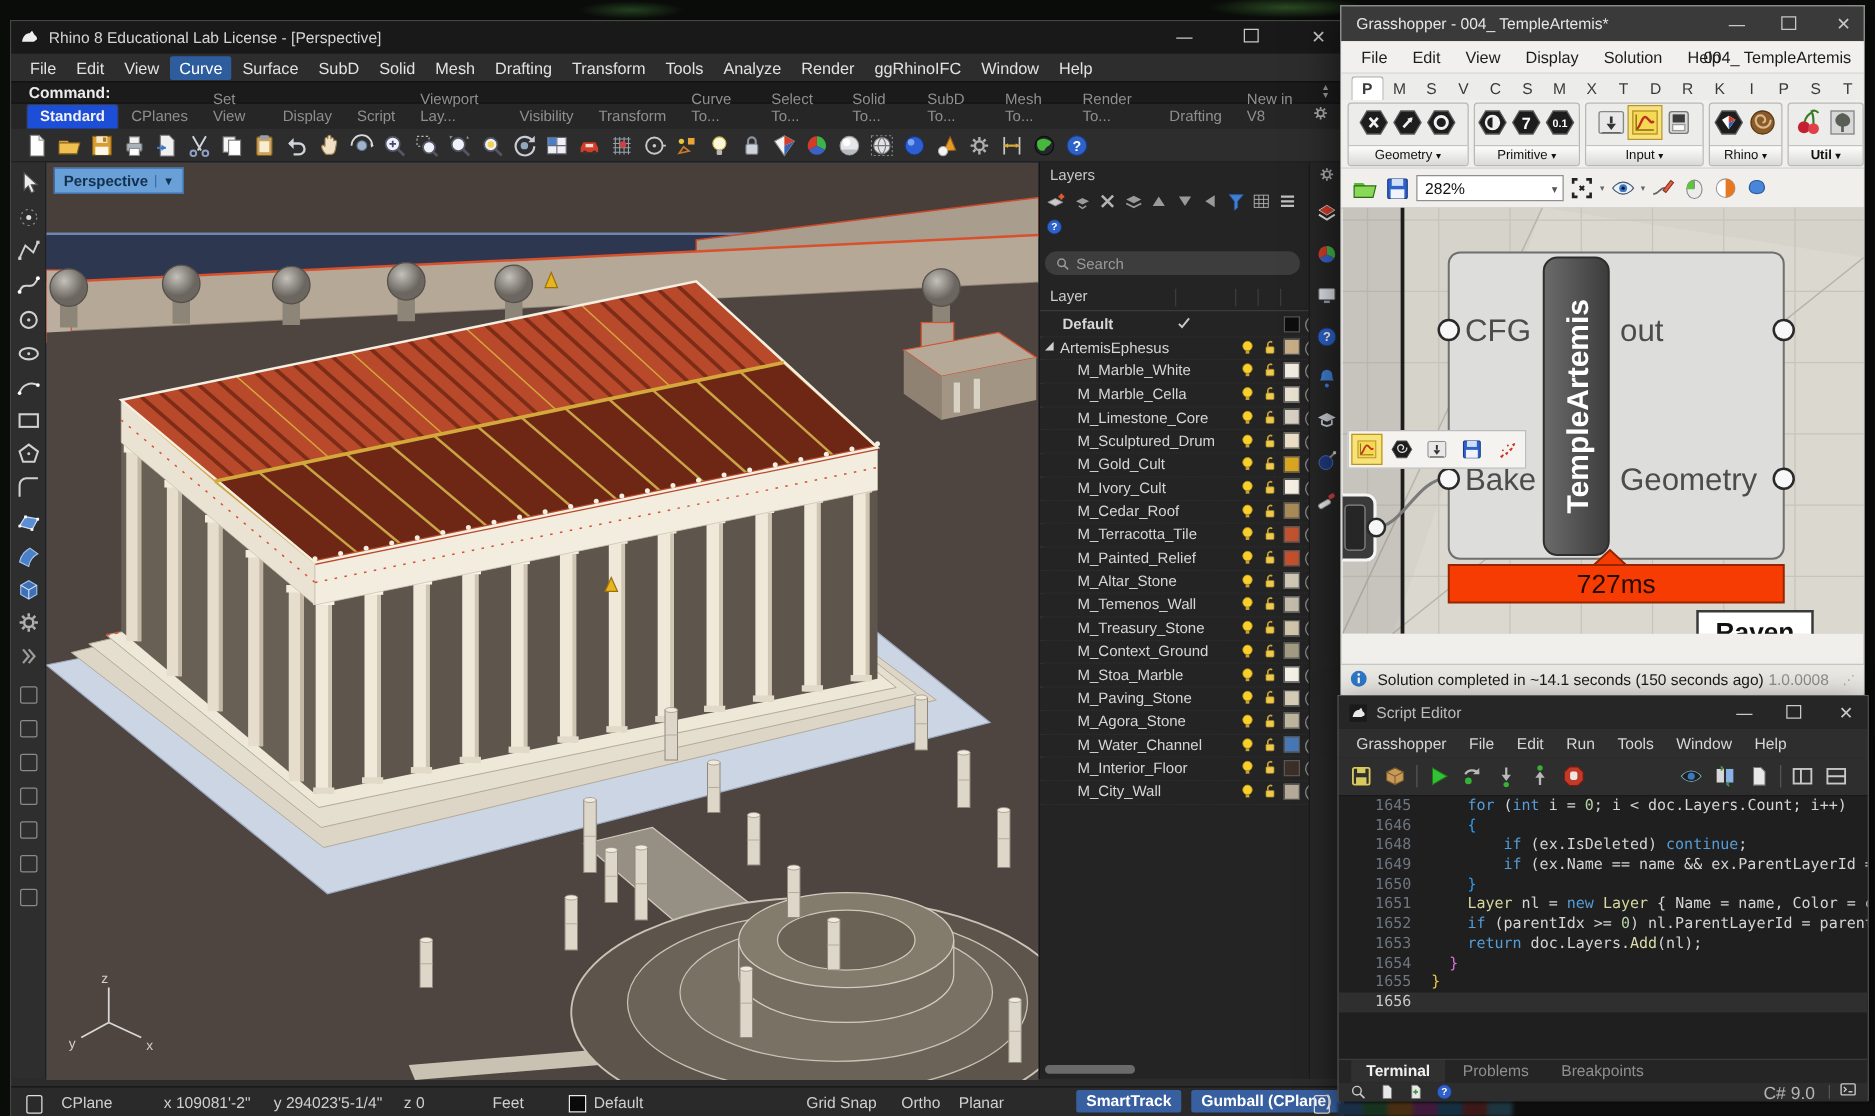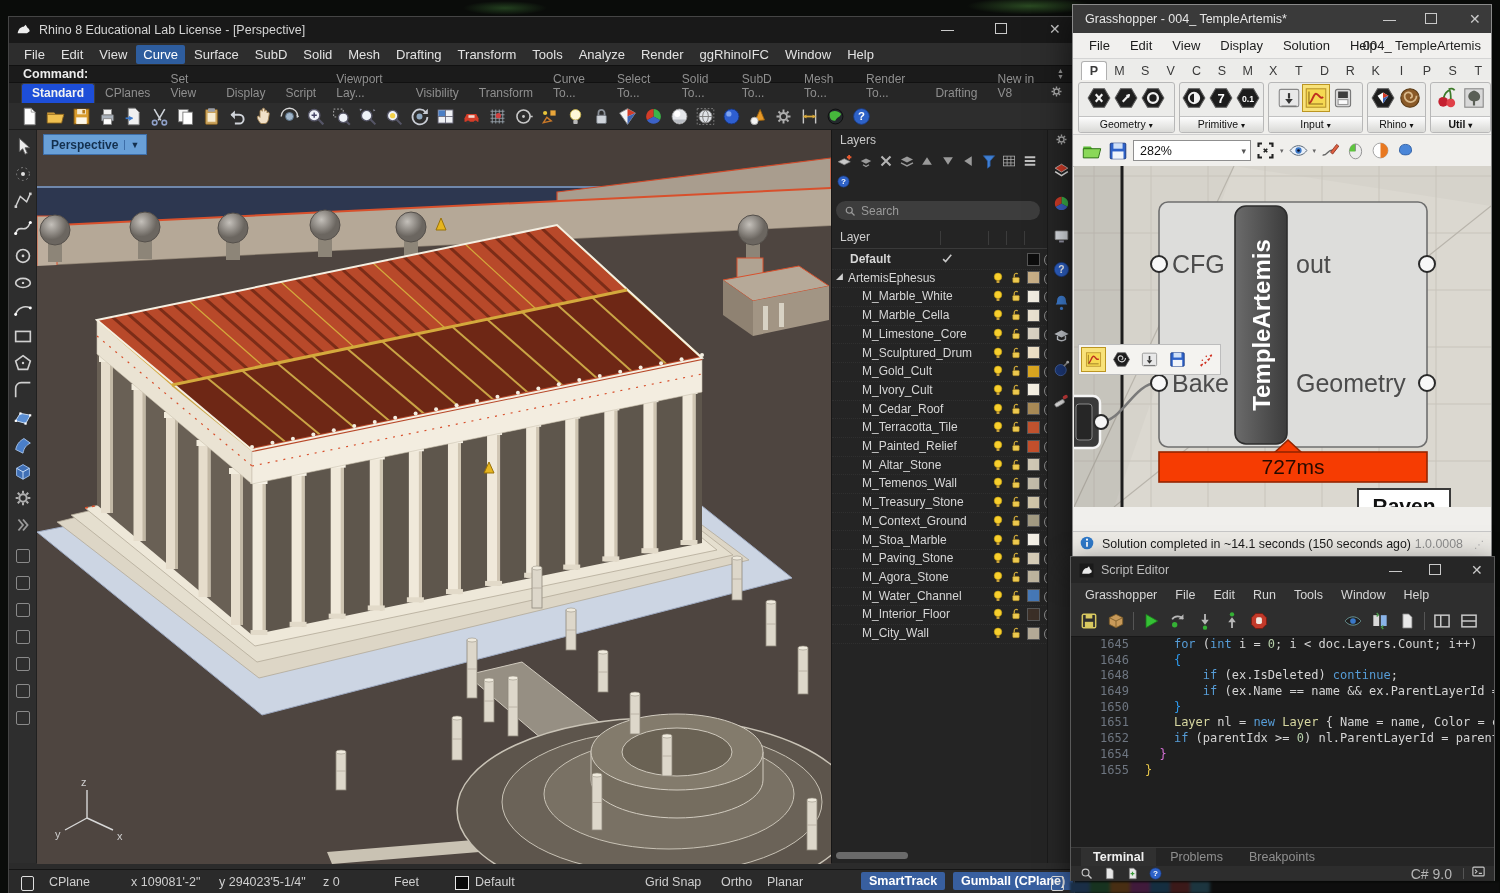--- a/index.html
+++ b/index.html
@@ -1426,22 +1426,24 @@
         </svg></div>
     </div>
   <div id="se-code" class="abs">
       <div class="cl"><span class="no">1645</span><span>    <span class="tok-kw">for</span><span class="tok-pl"> (</span><span class="tok-kw">int</span><span class="tok-pl"> i = </span><span class="tok-num">0</span><span class="tok-pl">; i &lt; doc.Layers.Count; i++)</span></span></div>
       <div class="cl"><span class="no">1646</span><span>    <span class="tok-br1">{</span></span></div>
       <div class="cl"><span class="no">1648</span><span>        <span class="tok-kw">if</span><span class="tok-pl"> (ex.IsDeleted) </span><span class="tok-kw">continue</span><span class="tok-pl">;</span></span></div>
       <div class="cl"><span class="no">1649</span><span>        <span class="tok-kw">if</span><span class="tok-pl"> (ex.Name == name &amp;&amp; ex.ParentLayerId ==</span></span></div>
       <div class="cl"><span class="no">1650</span><span>    <span class="tok-br1">}</span></span></div>
       <div class="cl"><span class="no">1651</span><span>    <span class="tok-ty">Layer</span><span class="tok-pl"> nl = </span><span class="tok-kw">new</span><span class="tok-pl"> </span><span class="tok-ty">Layer</span><span class="tok-pl"> { Name = name, Color = col</span></span></div>
       <div class="cl"><span class="no">1652</span><span>    <span class="tok-kw">if</span><span class="tok-pl"> (parentIdx &gt;= </span><span class="tok-num">0</span><span class="tok-pl">) nl.ParentLayerId = parentId</span></span></div>
+      <div class="cl"><span class="no">1653</span><span>    <span class="tok-kw">return</span><span class="tok-pl"> doc.Layers.</span><span class="tok-fn">Add</span><span class="tok-pl">(nl);</span></span></div>
       <div class="cl"><span class="no">1654</span><span>  <span class="tok-br2">}</span></span></div>
       <div class="cl"><span class="no">1655</span><span><span class="tok-br3">}</span></span></div>
+      <div class="cl cur"><span class="no">1656</span><span></span></div>
     </div>
   <div class="se-tabs abs" id="se-tabs">
       <span class="setab active">Terminal</span>
       <span class="setab">Problems</span>
       <span class="setab">Breakpoints</span>
     </div>
   <div class="se-foot abs" id="se-foot">
     <span class="se-lang">C# 9.0</span>
     <div style="position:absolute;right:30px;width:1px;height:11px;background:#555"></div>
     <span style="position:absolute;right:8px" id="console-ico"><svg viewBox="0 0 24 24" width="15" height="15">

